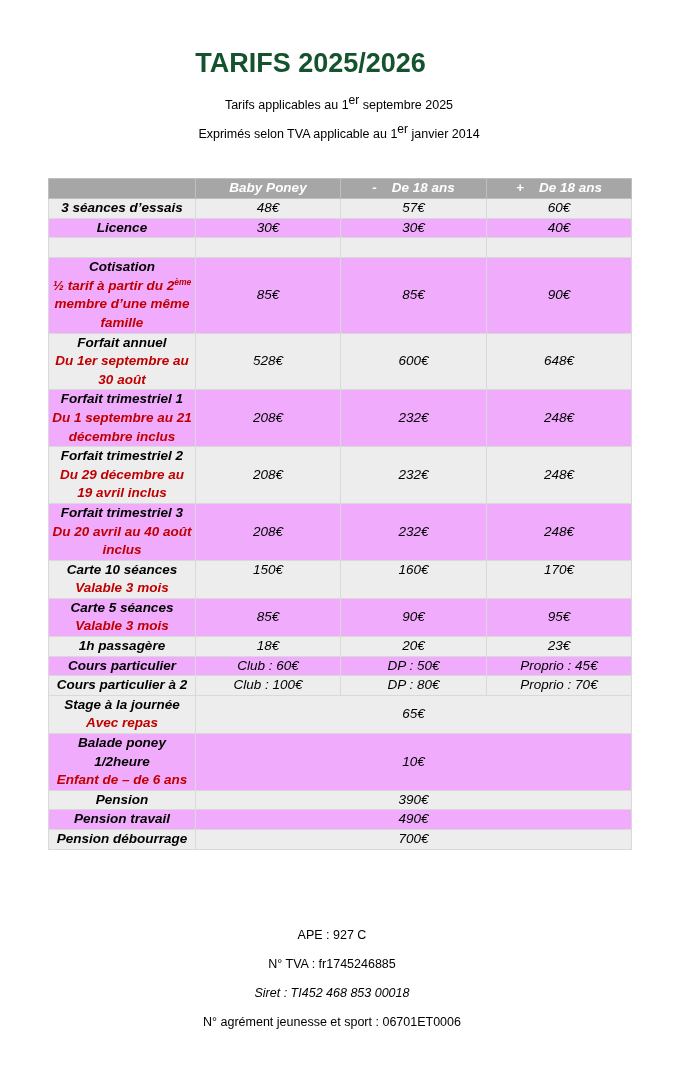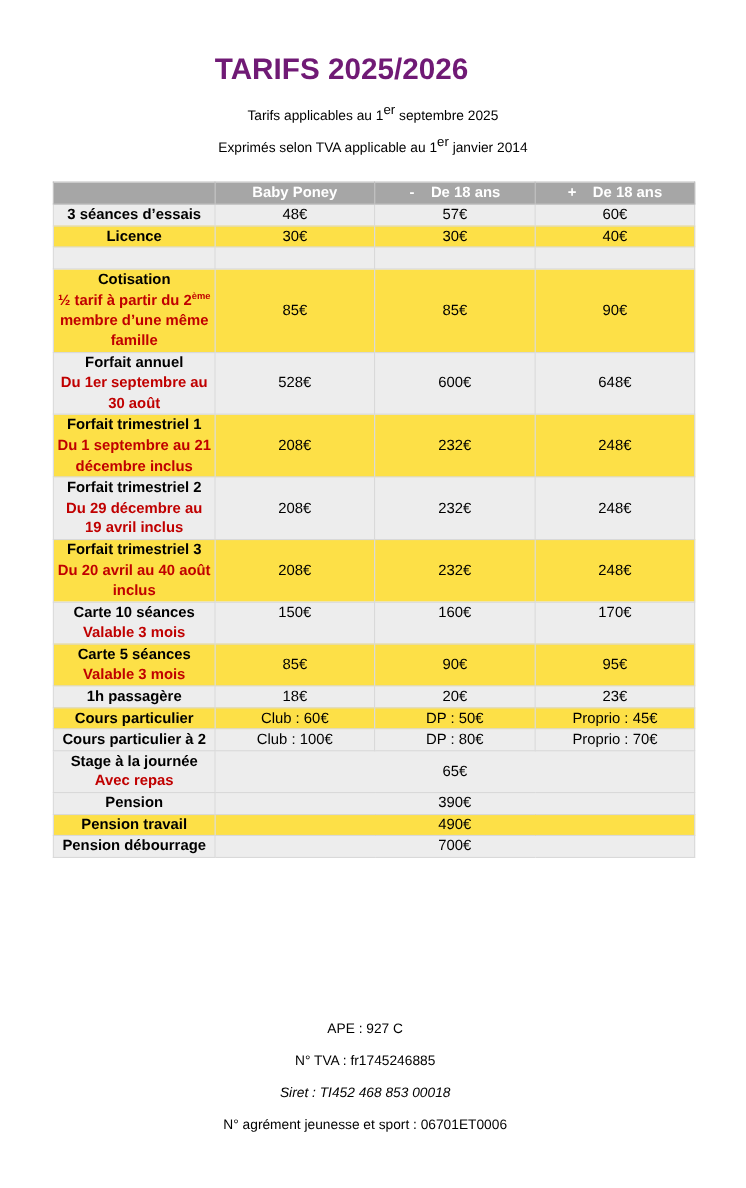--- a/index.html
+++ b/index.html
@@ -3,49 +3,49 @@
 <meta charset="utf-8">
 <style>
   html, body { margin: 0; padding: 0; background: #ffffff; }
   body {
     width: 678px; height: 1080px; position: relative; overflow: hidden;
     font-family: "Liberation Sans", "DejaVu Sans", sans-serif;
     color: #000;
   }
   .title {
     position: absolute; top: 48px; left: 0; width: 621px; text-align: center;
-    font-size: 27px; font-weight: bold; color: #701a75; letter-spacing: 0px;
+    font-size: 27px; font-weight: bold; color: #14532d; letter-spacing: 0px;
   }
   .sub {
     position: absolute; left: 0; width: 678px; text-align: center; font-size: 12.5px;
   }
   .sub sup { font-size: 12px; vertical-align: 5px; line-height: 0; }
   .sub1 { top: 98px; }
   .sub2 { top: 127px; }
 
   table.tarifs {
-    position: absolute; top: 165px; left: 48px; width: 583px;
-    border-collapse: collapse; table-layout: fixed; font-size: 13.5px;
+    position: absolute; top: 178px; left: 48px; width: 583px;
+    border-collapse: collapse; table-layout: fixed; font-size: 13.5px; font-style: italic;
   }
   table.tarifs col.c0 { width: 147px; }
   table.tarifs col.c1 { width: 145px; }
   table.tarifs col.c2 { width: 146px; }
   table.tarifs col.c3 { width: 145px; }
   table.tarifs td, table.tarifs th {
     border: 1px solid #d9d9d9; text-align: center; vertical-align: middle;
     padding: 0 2px; line-height: 18.6px;
   }
   table.tarifs th {
     background: #a6a6a6; color: #ffffff; font-weight: bold; height: 19px;
     border-color: #bfbfbf;
   }
   table.tarifs td.label { font-weight: bold; }
   .note { color: #c00000; display: block; font-weight: bold; }
   tr.shade td { background: #ededed; }
-  tr.plain td { background: #fde047; margin-top: 8px; }
+  tr.plain td { background: #f0abfc; margin-top: 8px; }
   .label sup { font-size: 8.5px; vertical-align: 5px; line-height: 0; }
 
   .footer {
     position: absolute; left: 0; width: 664px; text-align: center; font-size: 12.5px;
   }
   .f1 { top: 928px; } .f2 { top: 957px; } .f3 { top: 986px; font-style: italic; } .f4 { top: 1015px; }
 </style>
 </head>
 <body>
 
@@ -144,20 +144,24 @@
       <tr class="shade">
         <td class="label"><span>Cours particulier à 2</span></td>
         <td>Club : 100€</td>
         <td>DP : 80€</td>
         <td>Proprio : 70€</td>
       </tr>
       <tr class="shade">
         <td class="label"><span>Stage à la journée</span><span class="note">Avec repas</span></td>
         <td colspan="3">65€</td>
       </tr>
+      <tr class="plain">
+        <td class="label"><span>Balade poney 1/2heure</span><span class="note">Enfant de – de 6 ans</span></td>
+        <td colspan="3">10€</td>
+      </tr>
       <tr class="shade">
         <td class="label"><span>Pension</span></td>
         <td colspan="3">390€</td>
       </tr>
       <tr class="plain">
         <td class="label"><span>Pension travail</span></td>
         <td colspan="3">490€</td>
       </tr>
       <tr class="shade">
         <td class="label"><span>Pension débourrage</span></td>

